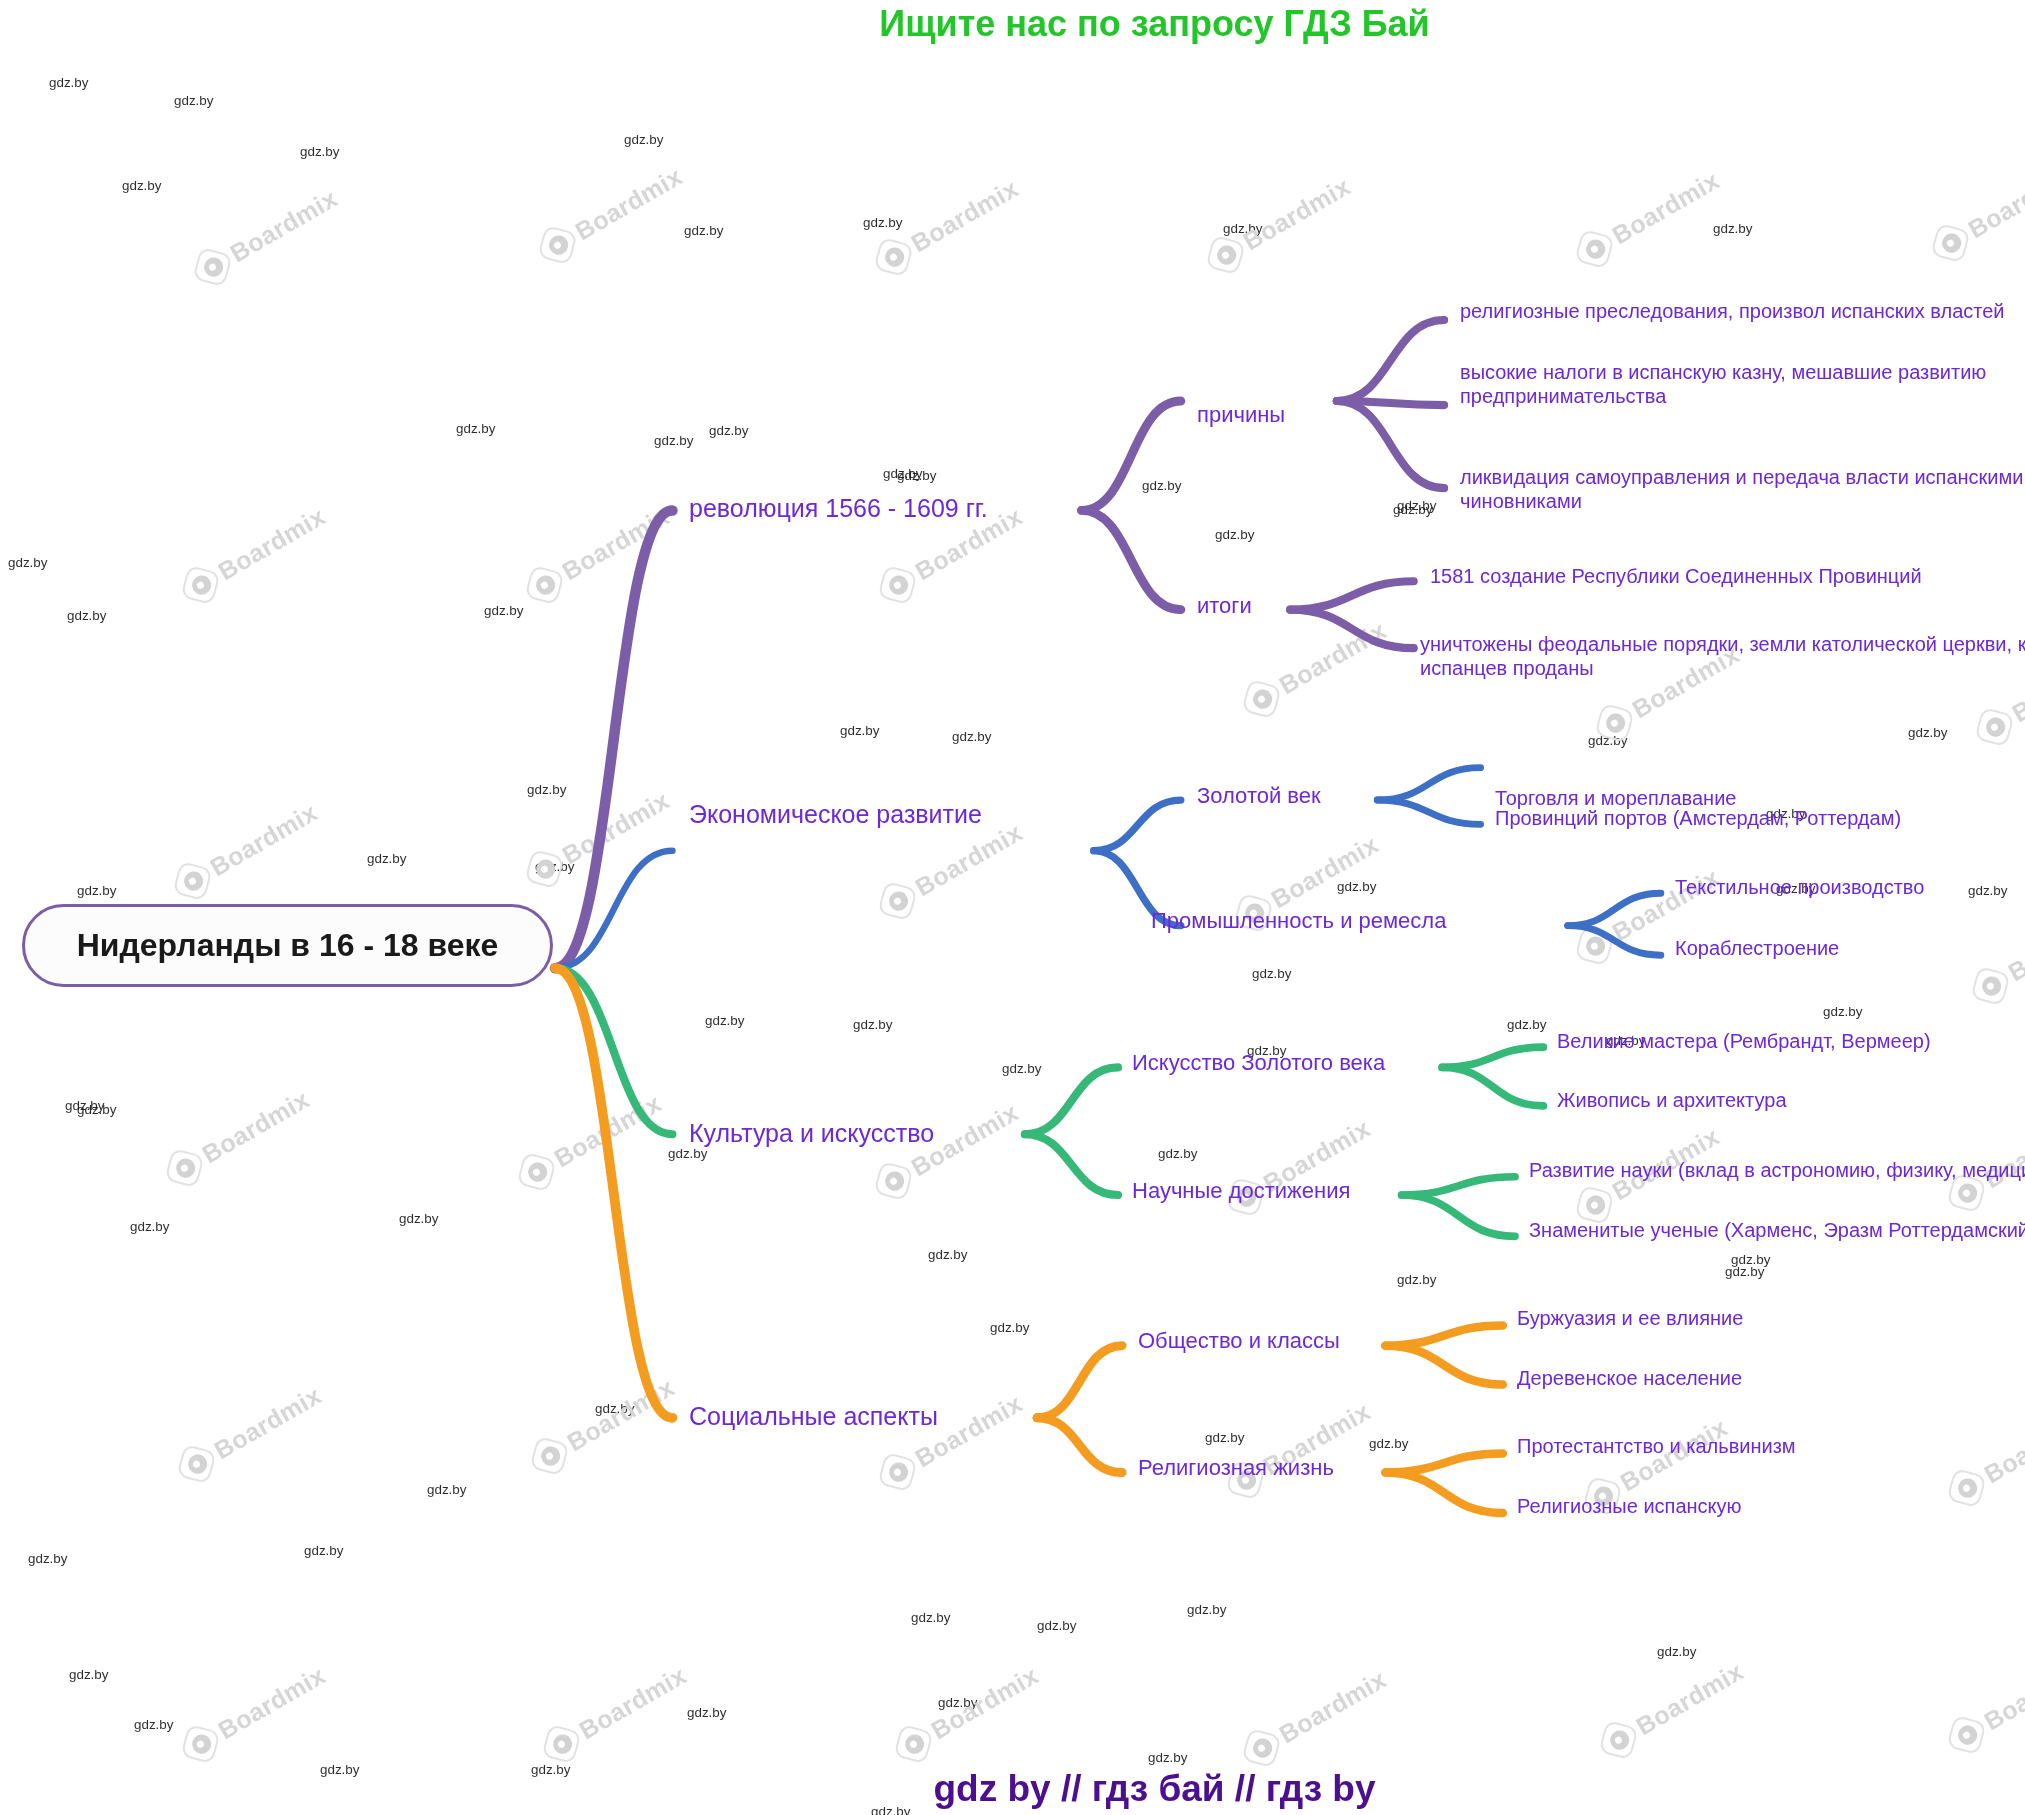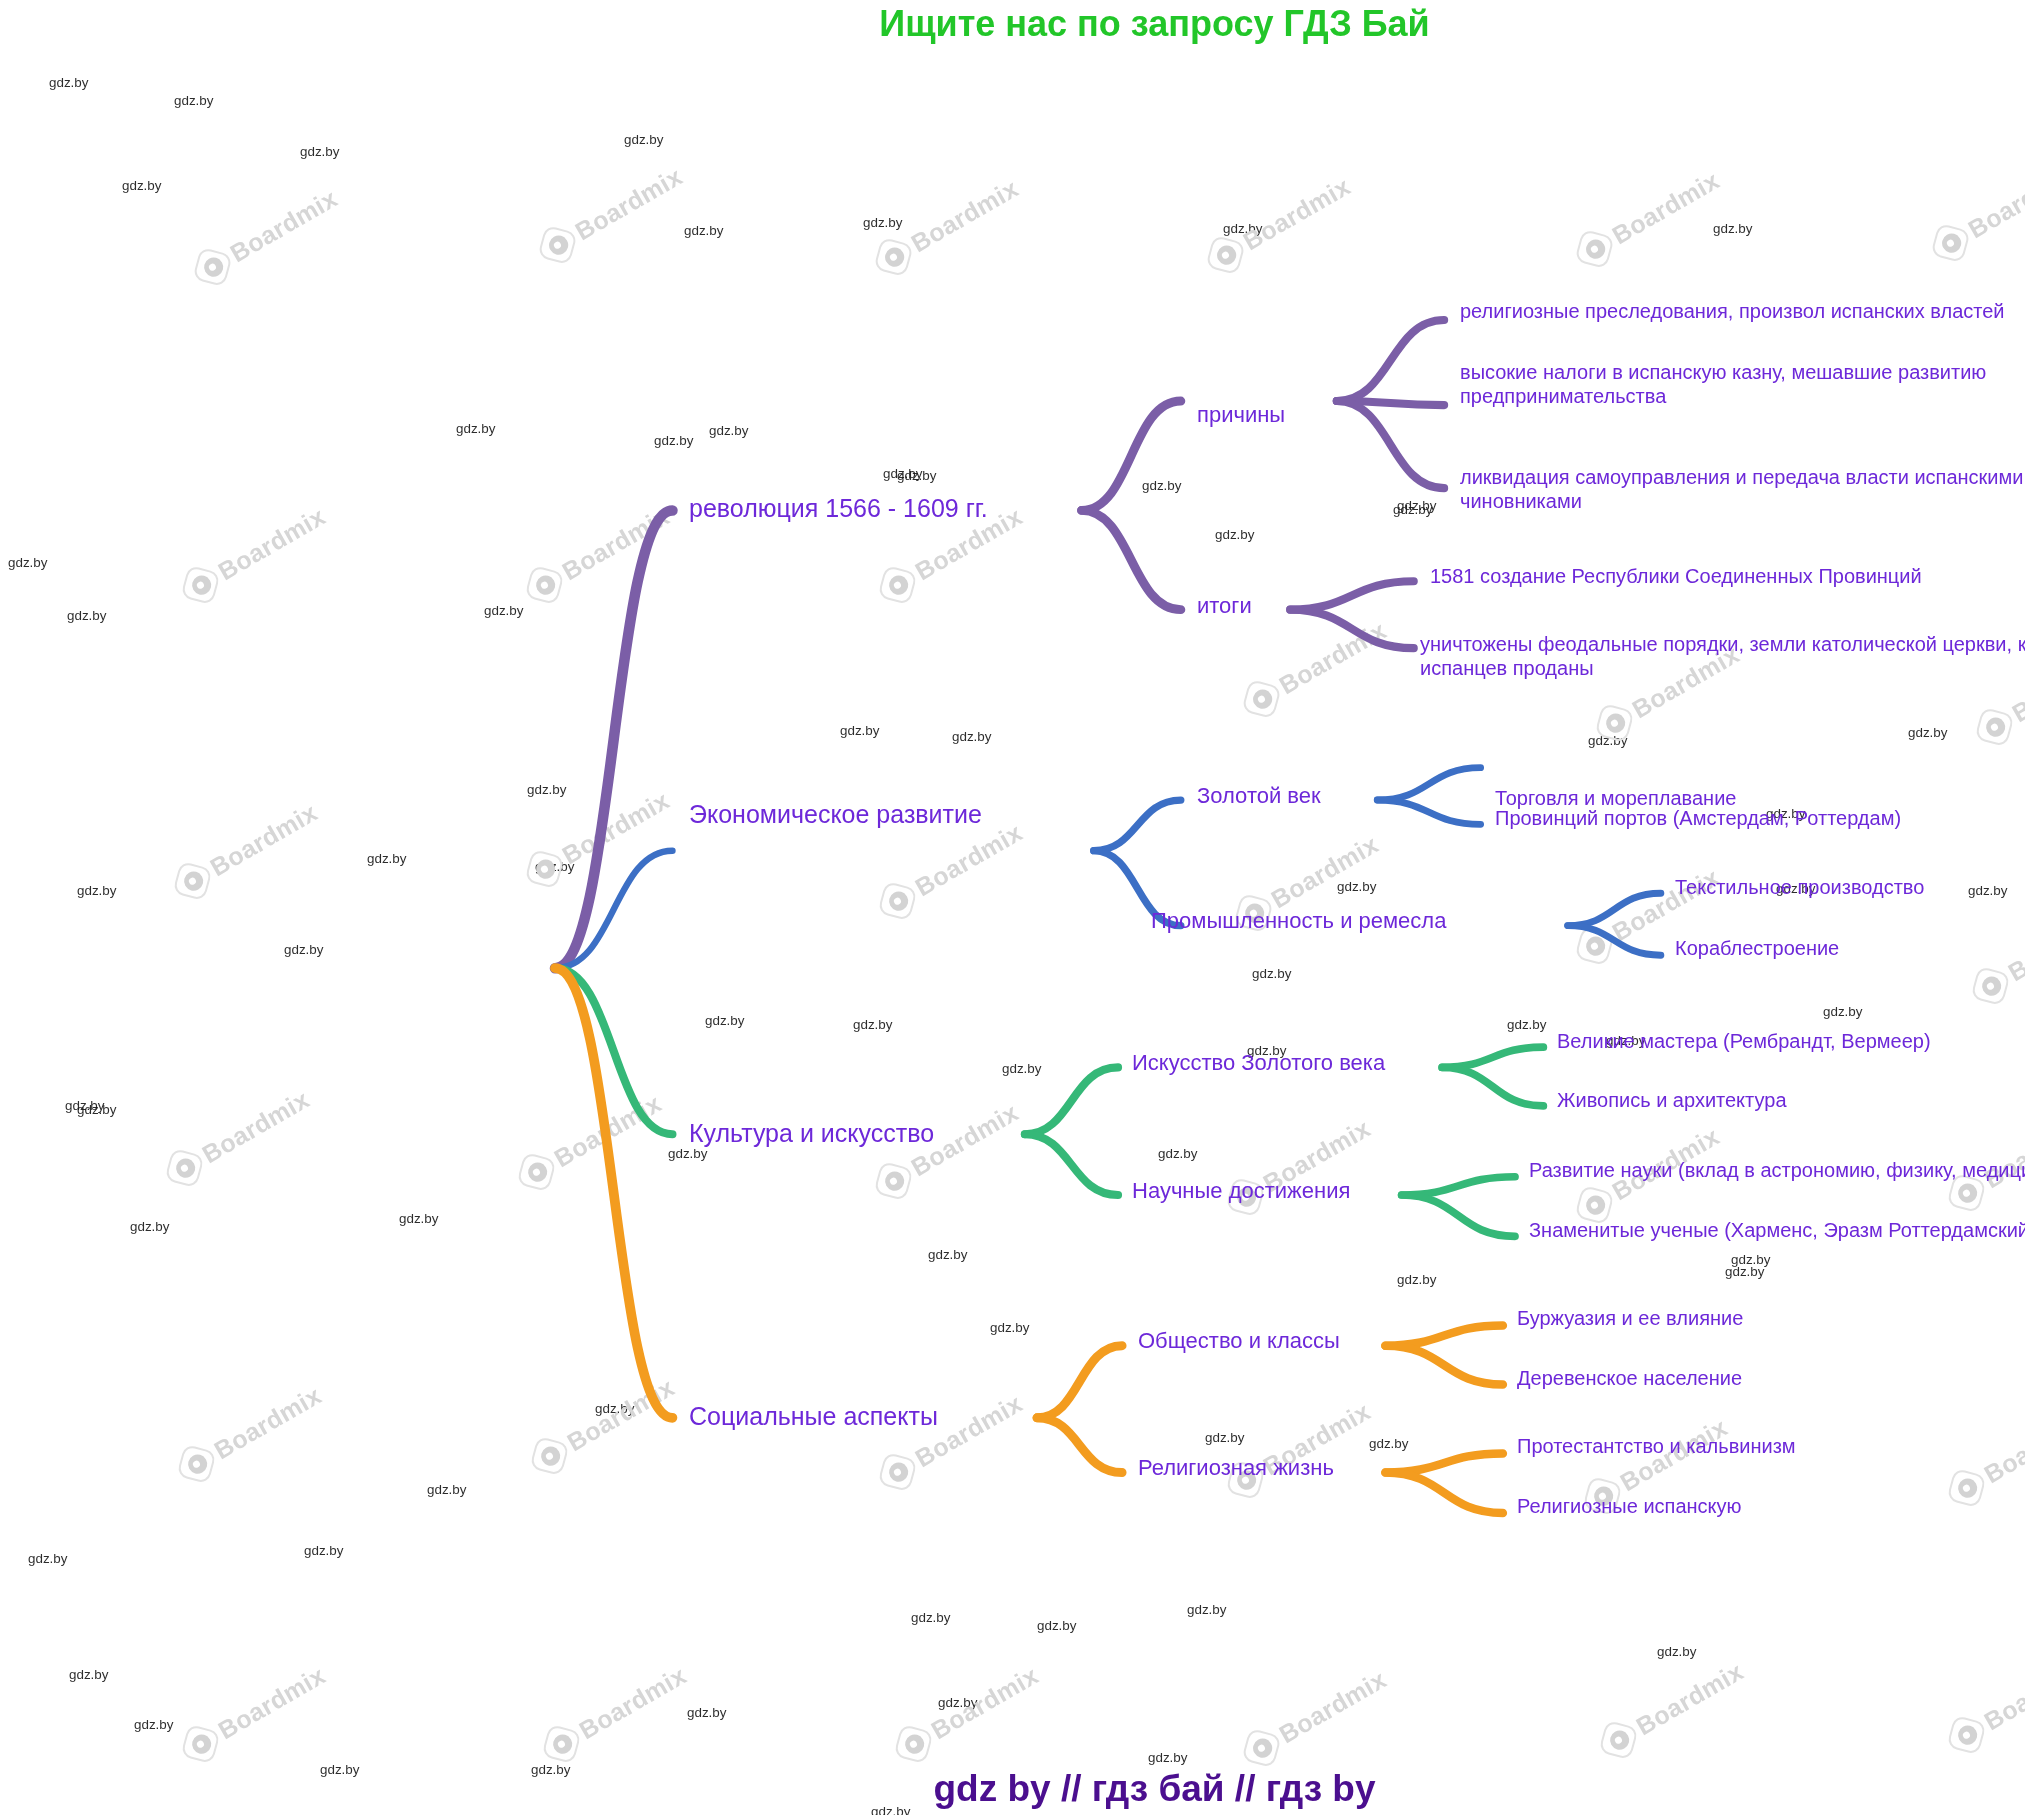--- a/index.html
+++ b/index.html
@@ -308,20 +308,23 @@
       <path d="M 3420 3322 C 3565 3322, 3565 3272, 3710 3272" stroke="#f39c1f" stroke-width="21" fill="none" stroke-linecap="round"></path>
       <path d="M 3420 3322 C 3565 3322, 3565 3418, 3710 3418" stroke="#f39c1f" stroke-width="21" fill="none" stroke-linecap="round"></path>
       <path d="M 3420 3635 C 3565 3635, 3565 3588, 3710 3588" stroke="#f39c1f" stroke-width="21" fill="none" stroke-linecap="round"></path>
       <path d="M 3420 3635 C 3565 3635, 3565 3735, 3710 3735" stroke="#f39c1f" stroke-width="21" fill="none" stroke-linecap="round"></path>
     </svg>
 
   <div id="map-layer">
 
     <div class="hdr">Ищите нас по запросу ГДЗ Бай</div>
 
+    <div class="root-node" style="left:22px;top:904px;width:531px;height:83px;">
+      <span class="root-label">Нидерланды в 16 - 18 веке</span>
+    </div>
 
     <div class="node lvl1" style="left:689px;top:493px;">революция 1566 - 1609 гг.</div>
 
     <div class="node lvl2" style="left:1197px;top:402px;">причины</div>
     <div class="node lvl2" style="left:1197px;top:593px;">итоги</div>
 
     <div class="node lvl3" style="left:1460px;top:299px;">религиозные преследования, произвол испанских властей</div>
     <div class="node lvl3 wrap2" style="left:1460px;top:360px;width:705px;">высокие налоги в испанскую казну, мешавшие развитию предпринимательства</div>
     <div class="node lvl3 wrap2" style="left:1460px;top:465px;width:725px;">ликвидация самоуправления и передача власти испанскими королевскими чиновниками</div>
 

